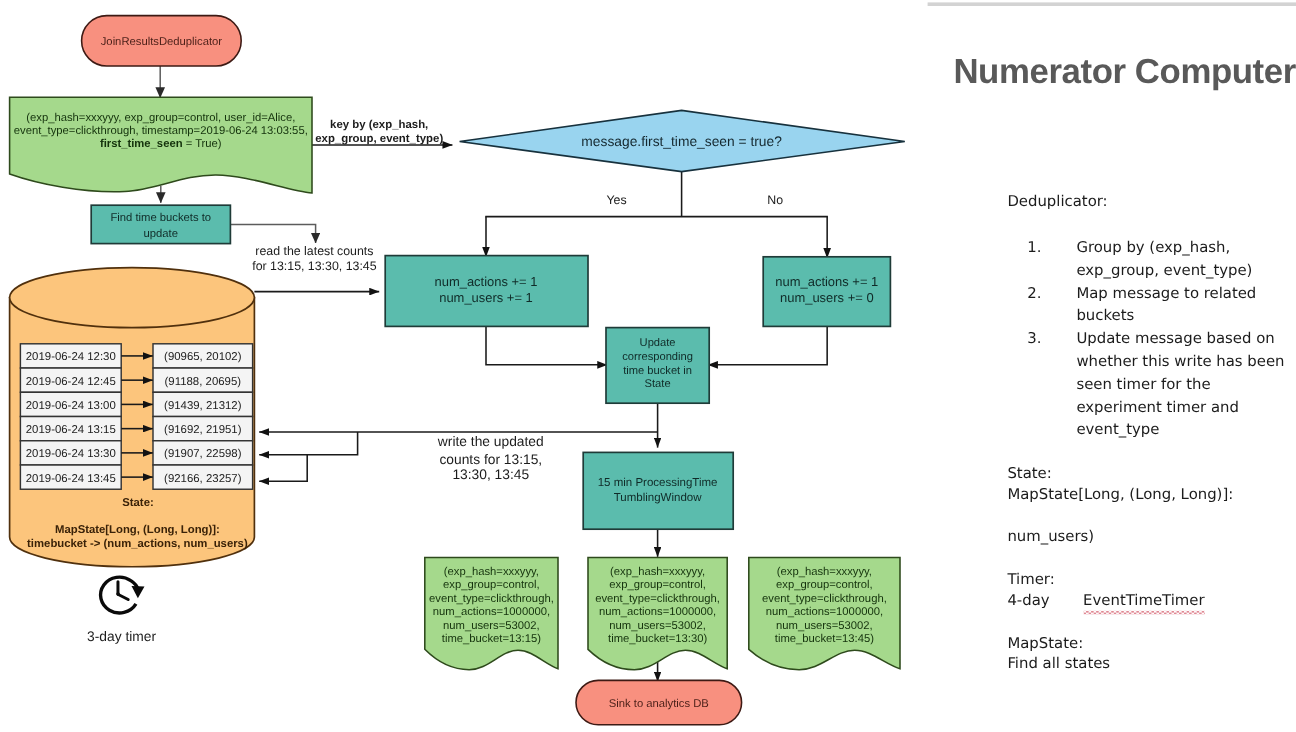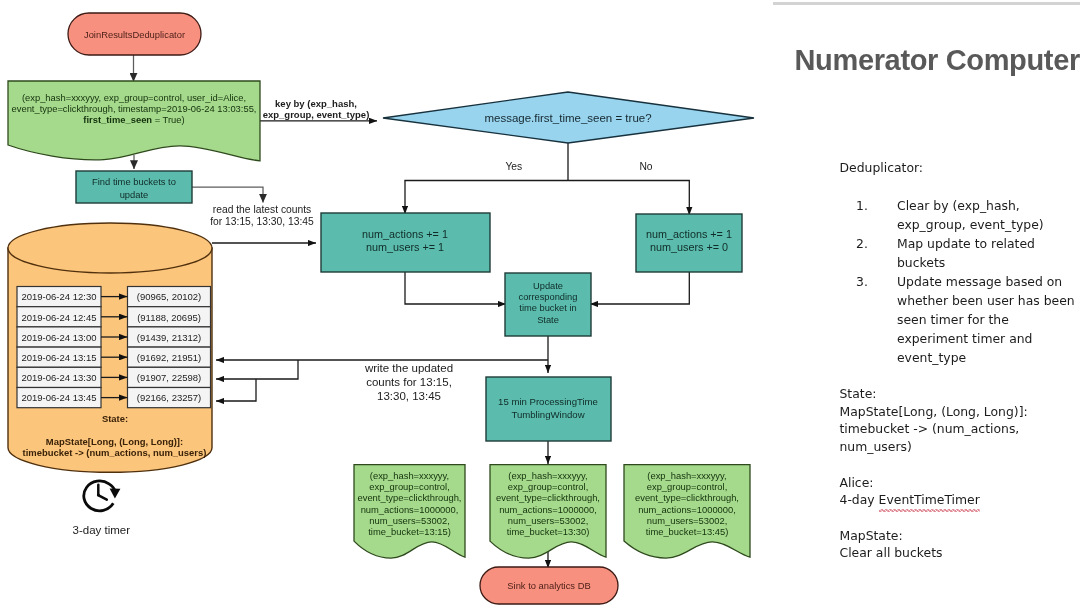--- a/index.html
+++ b/index.html
@@ -51,21 +51,21 @@
     font-family:"Liberation Sans", sans-serif;font-weight:bold;
     font-size:29px;line-height:33px;color:#595959;letter-spacing:-0.35px;white-space:nowrap;}
   .notes-body{position:absolute;left:56.5px;top:141.4px;width:250px;
     font-family:"DejaVu Sans", sans-serif;font-size:12.4px;color:#1c1c1c;
     line-height:17.8px;}
   .notes-body p{margin:0;}
   .notes-body .blk{margin-top:17.5px;}
   ol.steps{margin:19.4px 0 0 0;padding:0;list-style:none;line-height:19px;}
   ol.steps li{position:relative;padding-left:57.5px;margin:0;}
   ol.steps li .num{position:absolute;left:16.5px;top:0;}
-  .sq{position:relative;}
+  .sq{position:relative;margin-left:24px;}
   .sq::after{content:"";position:absolute;left:0;right:0;top:16.5px;height:3px;
     background-image:radial-gradient(circle at 1.05px 2.3px, #e08a95 1.05px, transparent 1.2px),
                      radial-gradient(circle at 3.15px 0.7px, #e08a95 1.05px, transparent 1.2px);
     background-size:4.2px 3px;background-repeat:repeat-x;}
 </style>
 </head>
 <body>
 
 <div id="page">
 
@@ -269,34 +269,34 @@
   </svg>
 
   <div class="notes">
     <div class="slide-title">Numerator Computer</div>
     <div class="notes-body">
       <p class="intro">
         <br>
         <span>Deduplicator:</span>
       </p>
       <ol class="steps">
-          <li><span class="num">1.</span><span>Clear by (exp_hash,</span><br><span>exp_group, event_type)</span></li>
-          <li><span class="num">2.</span><span>Map update to related</span><br><span>buckets</span></li>
-          <li><span class="num">3.</span><span>Update message based on</span><br><span>whether been user has been</span><br><span>seen timer for the</span><br><span>experiment timer and</span><br><span>event_type</span></li>
+          <li><span class="num">1.</span><span>Group by (exp_hash,</span><br><span>exp_group, event_type)</span></li>
+          <li><span class="num">2.</span><span>Map message to related</span><br><span>buckets</span></li>
+          <li><span class="num">3.</span><span>Update message based on</span><br><span>whether this write has been</span><br><span>seen timer for the</span><br><span>experiment timer and</span><br><span>event_type</span></li>
         </ol>
       <p class="blk">
         <span>State:</span><br>
         <span>MapState[Long, (Long, Long)]:</span><br>
-        <span>timebucket -&gt; (num_actions,</span><br>
+        <br>
         <span>num_users)</span>
       </p>
       <p class="blk">
-        <span>Alice:</span><br>
+        <span>Timer:</span><br>
         <span>4-day </span><span class="sq">EventTimeTimer</span>
       </p>
       <p class="blk">
         <span>MapState:</span><br>
-        <span>Clear all buckets</span>
+        <span>Find all states</span>
       </p>
     </div>
   </div>
 
 </div>
 
 </body></html>

